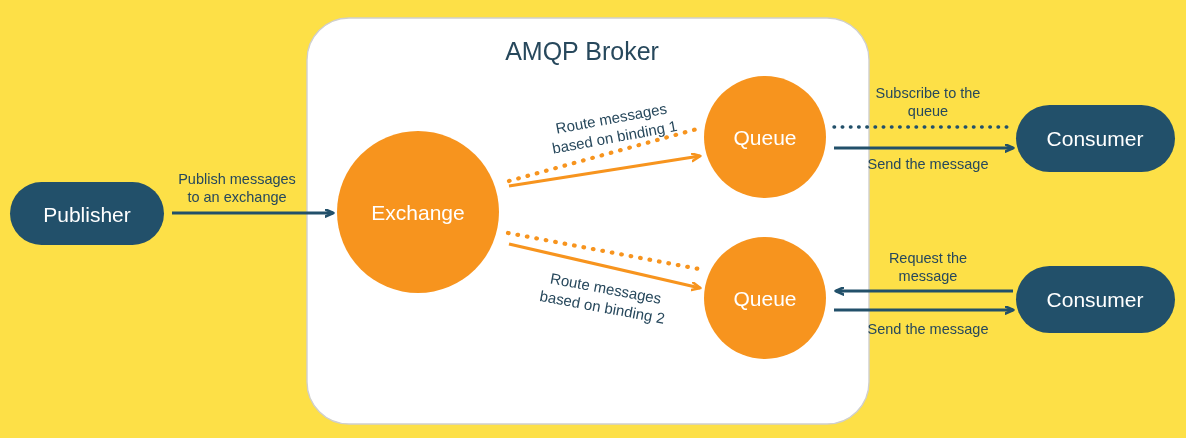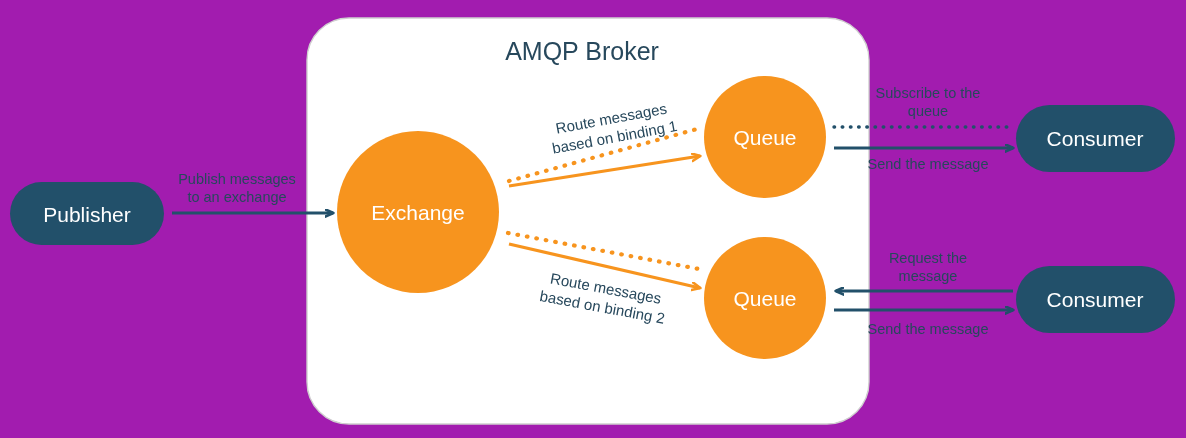--- a/index.html
+++ b/index.html
@@ -7,21 +7,21 @@
     padding: 0;
     background: #ffffff;
   }
   body {
     font-family: "Liberation Sans", "DejaVu Sans", sans-serif;
   }
   #canvas {
     position: relative;
     width: 1186px;
     height: 438px;
-    background: #a21caf;
+    background: #fde047;
     overflow: hidden;
   }
   #diagram-svg {
     position: absolute;
     left: 0;
     top: 0;
     width: 1186px;
     height: 438px;
   }
   .node-label {

